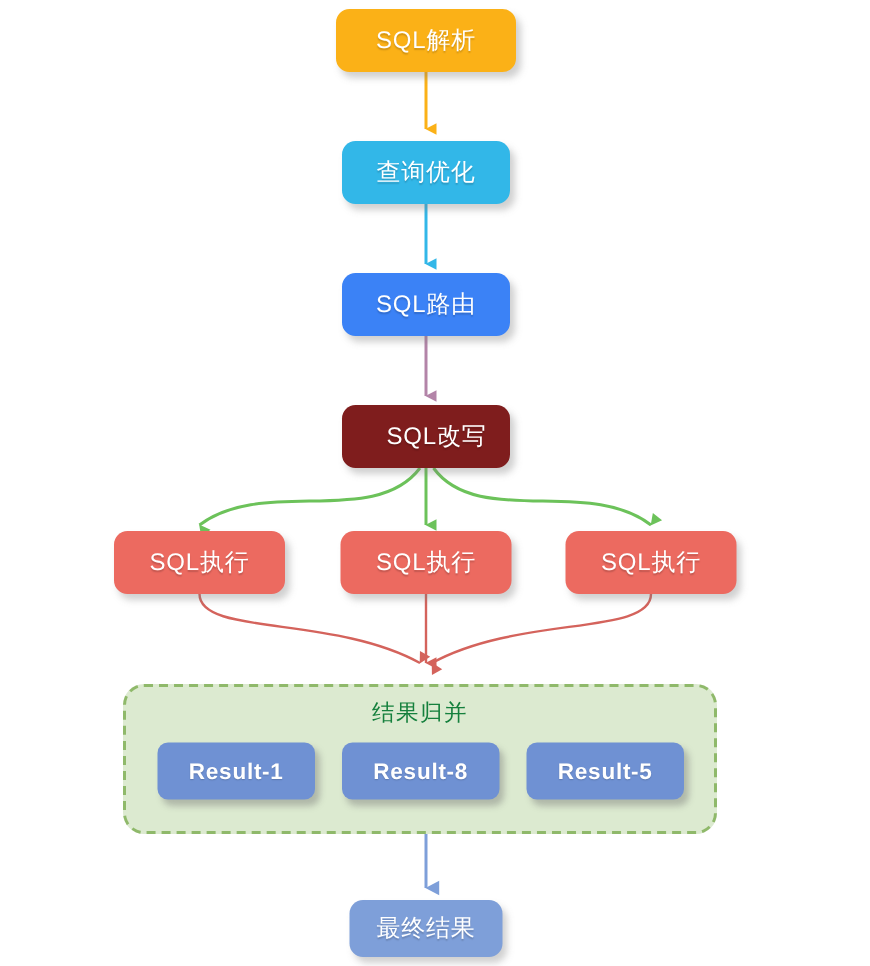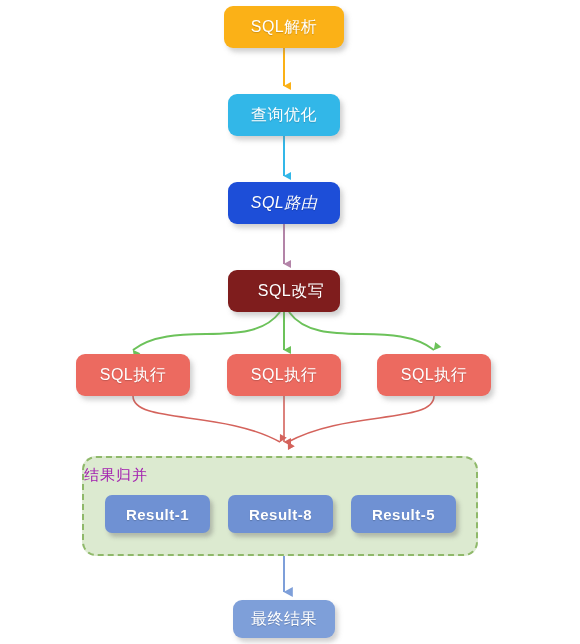--- a/index.html
+++ b/index.html
@@ -36,21 +36,21 @@
     border-radius: 9px;
     color: #ffffff;
     font-size: 16px;
     letter-spacing: 0.5px;
     text-shadow: 0 1px 1px rgba(0,0,0,0.18);
     box-shadow: 3px 4px 5px rgba(120,120,120,0.35);
     z-index: 3;
   }
   .node-parse    { background: #fbb117; }
   .node-optimize { background: #32b7e8; }
-  .node-route    { background: #1d4ed8; font-style: italic; }
+  .node-route    { background: #3b82f6; }
   .node-rewrite  { background: #7f1d1d; padding-left: 14px; }
   .node-exec     { background: #ec6a60; }
   .node-final    { background: #7e9fd9; align-items: center; }
   .node-result {
     background: #6f91d3;
     border-radius: 7px;
     font-weight: bold;
     font-size: 15px;
     box-shadow: 3px 4px 4px rgba(110,110,110,0.4);
   }
@@ -59,21 +59,22 @@
     box-sizing: border-box;
     background: #dcead0;
     border: 2px dashed #8fb96a;
     border-radius: 14px;
     z-index: 2;
   }
   .merge-title {
     position: absolute;
     left: 0;
     right: 0;
-    color: #a21caf;
+    text-align: center;
+    color: #15803d;
     font-size: 15px;
     letter-spacing: 1px;
     z-index: 3;
   }
 </style>
 </head>
 <body>
 
 <div id="canvas">
 

